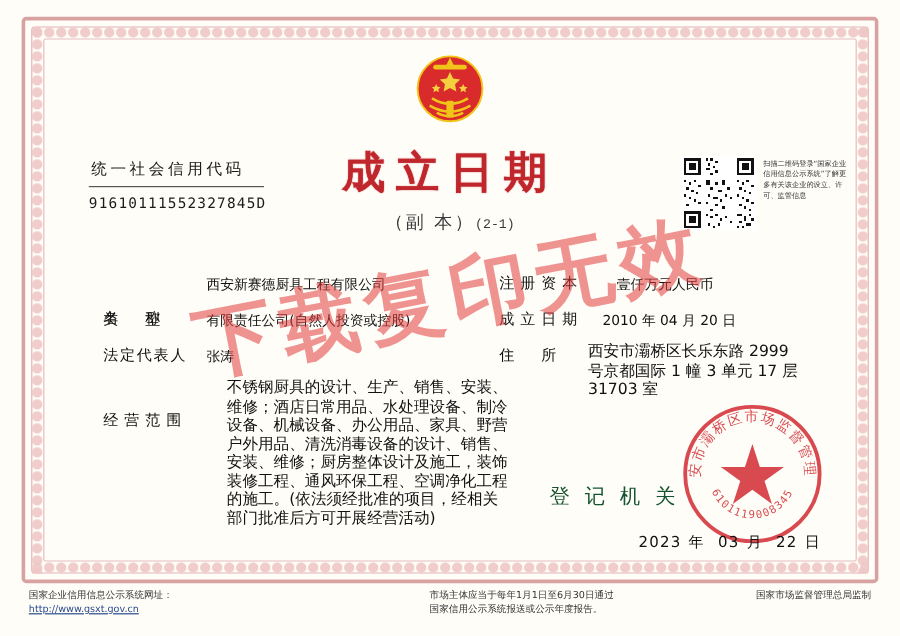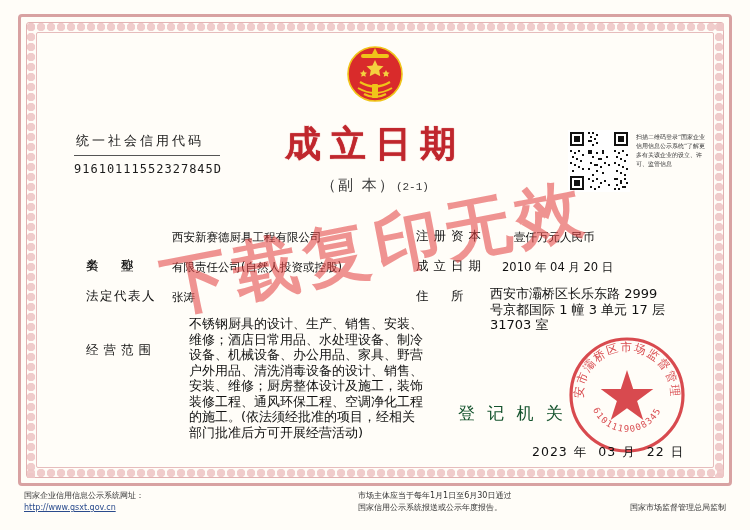--- a/index.html
+++ b/index.html
@@ -274,21 +274,21 @@
   .footer-center {
     position: absolute;
     left: 358px;
     top: 0;
     line-height: 12px;
     text-align: left;
   }
   .footer-right {
     position: absolute;
     right: 24px;
-    top: 12px;
+    top: 0;
     line-height: 12px;
     text-align: right;
   }
 </style>
 </head>
 <body>
 
 <div class="page">
 
   <div class="border-outer"></div>

